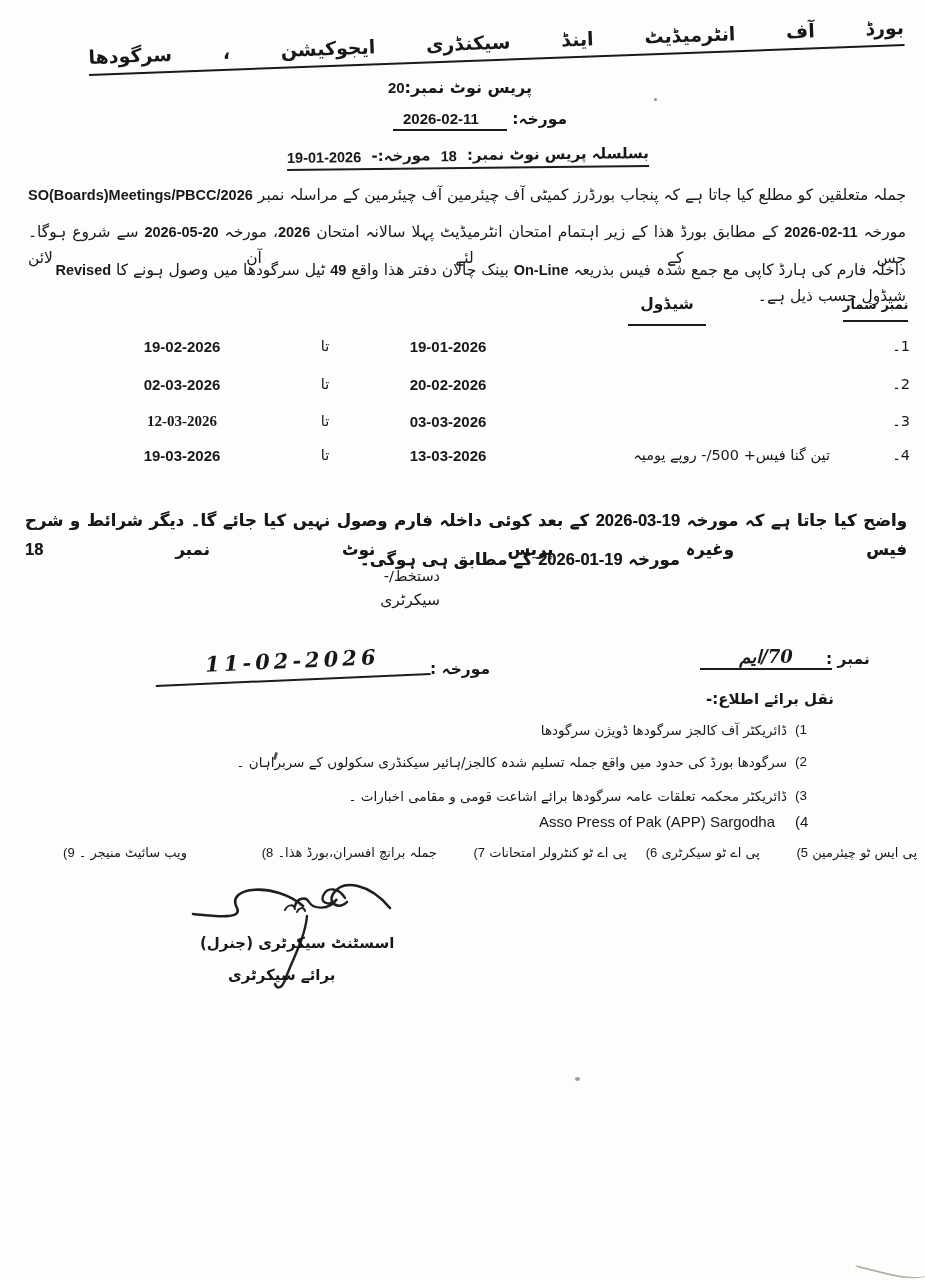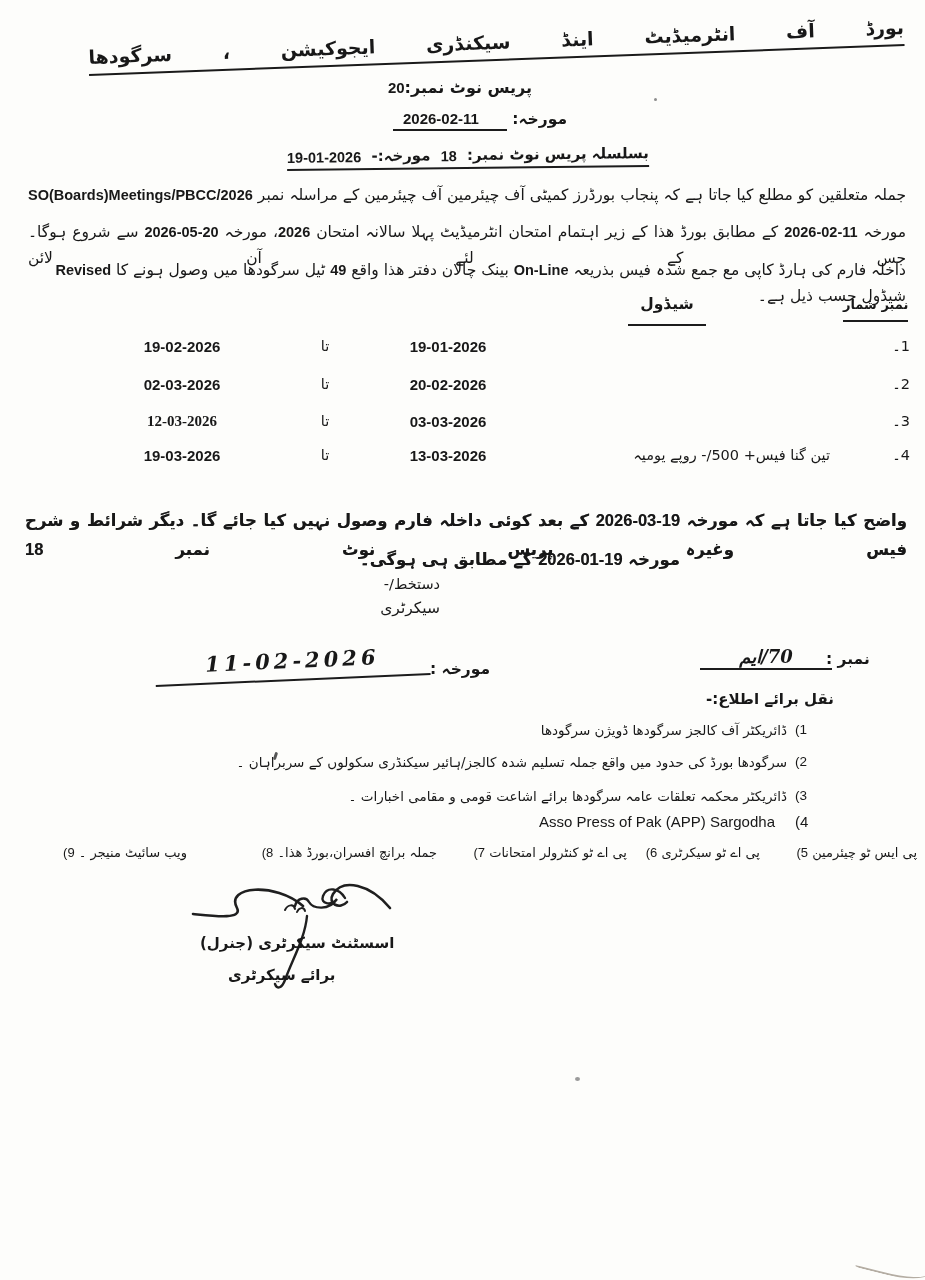--- a/index.html
+++ b/index.html
@@ -98,21 +98,21 @@
   <span class="abs n date center" style="left:117px;width:130px;">19-03-2026</span>
 </div>
 
 <div class="abs notepara just" style="left:25px;top:474px;width:882px;line-height:28px;">
   <span>واضح کیا جاتا ہے کہ مورخہ </span><span class="n">19-03-2026</span><span> کے بعد کوئی داخلہ فارم وصول نہیں کیا جائے گا۔ دیگر شرائط و شرح فیس وغیرہ پریس نوٹ نمبر </span><span class="n">18</span>
 </div>
 <div class="abs notepara rtl center" style="left:360px;top:518px;width:320px;">
   <span>مورخہ </span><span class="n">19-01-2026</span><span> کے مطابق ہی ہوگی۔</span>
 </div>
 
-<div class="abs rtl" style="left:340px;top:568px;width:100px;font-size:14.5px;margin-top:8px;">
+<div class="abs rtl" style="left:340px;top:568px;width:100px;font-size:14.5px;">
   <div>دستخط/-</div>
   <div style="margin-top:7px;font-size:15.5px;">سیکرٹری</div>
 </div>
 
 <div class="abs rtl b nowrap" style="left:826px;top:650px;font-size:15.5px;">نمبر :</div>
 <div class="abs rtl center hand" style="left:700px;top:646px;width:132px;font-size:18px;border-bottom:2.5px solid #1c1c1c;padding-bottom:1px;">70/ایم</div>
 <div class="abs rtl b nowrap" style="left:430px;top:660px;font-size:15.5px;">مورخہ :</div>
 <div class="abs ltr center hand" style="left:155px;top:648px;width:275px;font-size:21px;letter-spacing:4px;border-bottom:2.5px solid #1c1c1c;padding-bottom:6px;transform:rotate(-2.5deg);">11-02-2026</div>
 
 <div class="abs rtl b nowrap" style="left:706px;top:690px;font-size:15px;">نقل برائے اطلاع:-</div>

